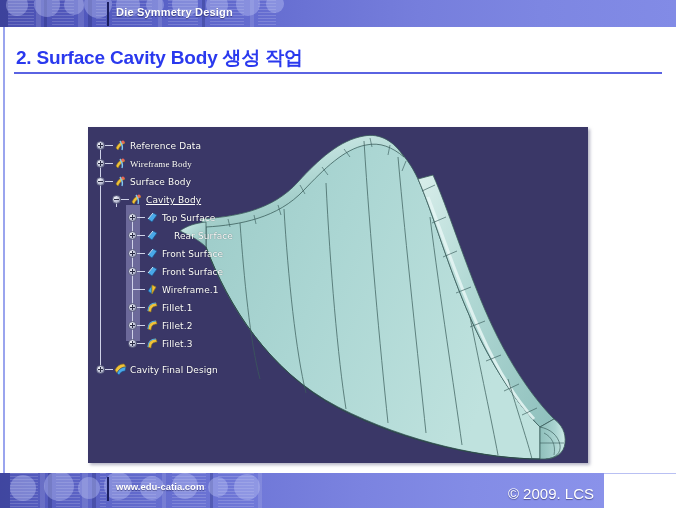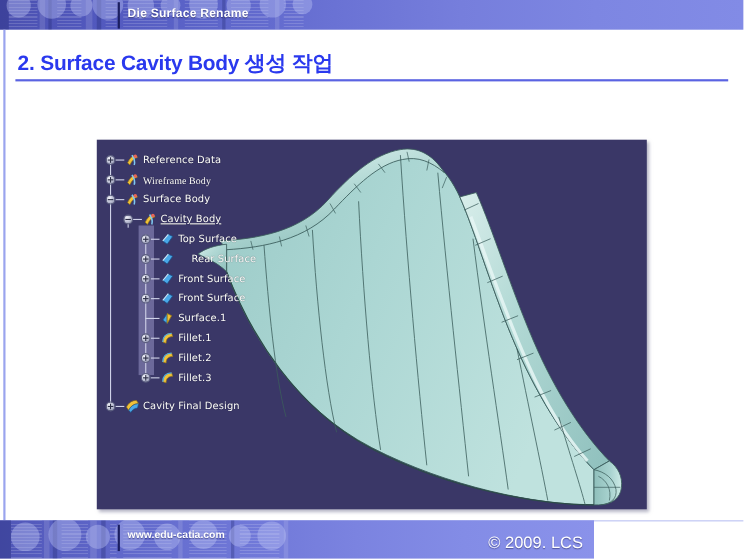--- a/index.html
+++ b/index.html
@@ -210,21 +210,21 @@
   }
   .hl-band {
     position: absolute;
     background: rgba(150,148,196,0.55);
   }
 
   
   #footer-band {
     position: absolute;
     left: 0; top: 473px;
-    width: 540px; height: 35px;
+    width: 604px; height: 35px;
     background: linear-gradient(to right,
         #4f55b6 0%, #585fc2 10%, #636bcd 24%,
         #7078d8 42%, #7b83e0 60%, #838ce6 78%, #8a92ea 100%);
     overflow: hidden;
   }
   #footer-divider {
     position: absolute;
     left: 107px; top: 4px;
     width: 2px; height: 24px;
     background: #1b1f60;
@@ -282,21 +282,21 @@
       <div class="hcircle" style="left:64px; top:-5px;  width:20px; height:20px;"></div>
       <div class="hcircle" style="left:84px; top:-10px; width:28px; height:28px;"></div>
       <div class="hcircle" style="left:116px;top:-7px;  width:24px; height:24px;"></div>
       <div class="hcircle" style="left:146px;top:-4px;  width:18px; height:18px;"></div>
       <div class="hcircle" style="left:172px;top:-9px;  width:26px; height:26px;"></div>
       <div class="hcircle" style="left:206px;top:-6px;  width:22px; height:22px;"></div>
       <div class="hcircle" style="left:236px;top:-8px;  width:24px; height:24px;"></div>
       <div class="hcircle" style="left:266px;top:-5px;  width:18px; height:18px;"></div>
     </div>
     <div id="header-divider"></div>
-    <div id="header-title">Die Surface Rename</div>
+    <div id="header-title">Die Symmetry Design</div>
   </div>
 
   <div id="left-rail"></div>
 
   <div id="slide-title">2. Surface Cavity Body 생성 작업</div>
   <div id="title-rule"></div>
 
 
   <div id="cad-panel">
 
@@ -495,21 +495,21 @@
         </svg>
         <div class="tlabel" style="left:68px; top:4px;">Front Surface</div>
       </div>
 
       <div class="tnode" style="left:0px; top:146px; width:200px;">
         <div class="tconn" style="left:38px; top:8px; width:13px;"></div>
         <svg class="ticon" style="left:52px; top:2px;" viewBox="0 0 13 13">
           <path d="M2 8 L6 2 L6 11 Z" fill="#49a8e8" stroke="#1d4f86" stroke-width="0.7"></path>
           <path d="M6 2 L10 4 L6 11 Z" fill="#f0c23a" stroke="#9c7a12" stroke-width="0.7"></path>
         </svg>
-        <div class="tlabel" style="left:68px; top:4px;">Surface.1</div>
+        <div class="tlabel" style="left:68px; top:4px;">Wireframe.1</div>
       </div>
 
       <div class="tnode" style="left:0px; top:164px; width:200px;">
         <div class="tconn" style="left:43px; top:8px; width:8px;"></div>
         <div class="tplus plus" style="left:34px; top:4px;"></div>
         <svg class="ticon" style="left:52px; top:2px;" viewBox="0 0 13 13">
           <path d="M2 10 C2 5 5 2 10 2 L11 5 C7 5 5 7 5 11 Z" fill="#f0c23a" stroke="#9c7a12" stroke-width="0.6"></path>
           <path d="M2 10 C2 5 5 2 10 2" fill="none" stroke="#49a8e8" stroke-width="1.2"></path>
         </svg>
         <div class="tlabel" style="left:68px; top:4px;">Fillet.1</div>

